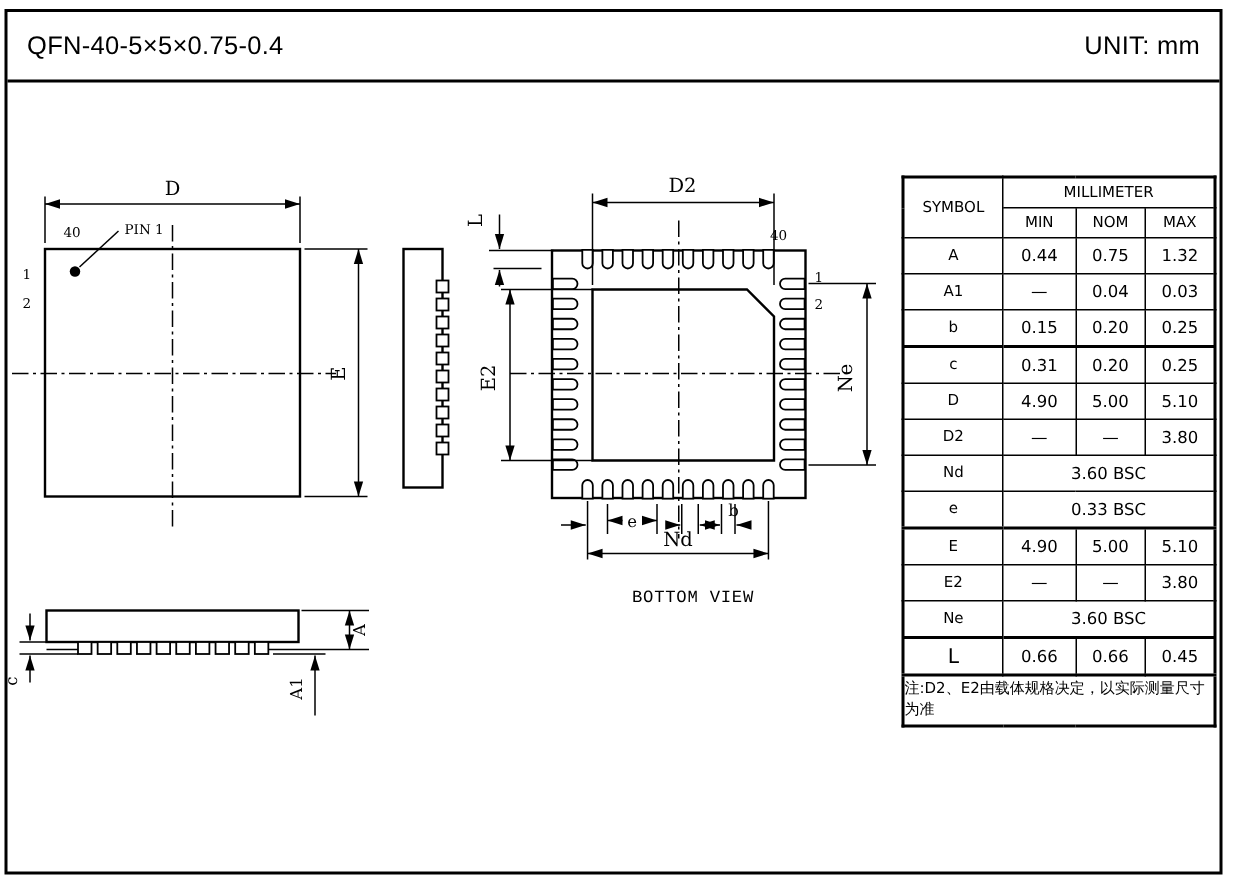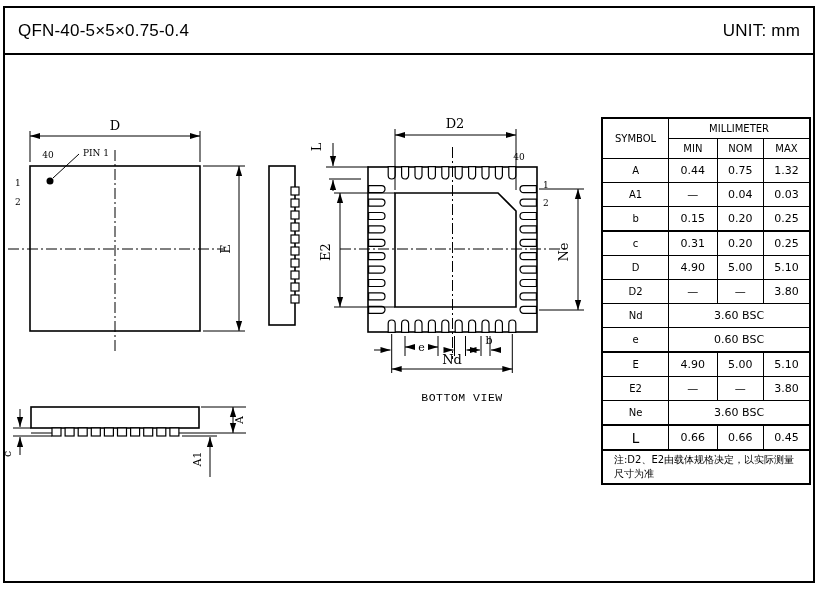--- a/index.html
+++ b/index.html
@@ -24,21 +24,21 @@
   .mono{font:11.5px "Liberation Mono",monospace;letter-spacing:0.5px;}
   
   .dim-table{position:absolute;left:601px;top:117px;border-collapse:collapse;border:2px solid #000;
              background:#fff;table-layout:fixed;width:210px;}
   .dim-table td{border:1px solid #000;text-align:center;vertical-align:middle;
                 font:11px "DejaVu Sans",sans-serif;height:23px;padding:0;overflow:hidden;}
   .dim-table td.hd{height:19px;font-size:10px;}
   .dim-table td.sym{font-size:10px;}
   .dim-table td.lg{font-size:13.5px;}
   .dim-table tr.thick td{border-top:2px solid #000;}
-  .dim-table td.note{font-size:10px;text-align:left;padding:2px 11px;height:auto;line-height:1.4;}
+  .dim-table td.note{font-size:10px;text-align:left;padding:2px 0;height:auto;line-height:1.4;}
 </style>
 </head>
 <body>
 
 <div class="stage">
   <div class="frame">
     <div class="titlebar">
       <span class="t">QFN-40-5×5×0.75-0.4</span>
       <span class="t">UNIT: mm</span>
     </div>
@@ -277,21 +277,21 @@
       <td>—</td>
       <td>—</td>
       <td>3.80</td>
     </tr>
     <tr>
       <td class="sym">Nd</td>
       <td colspan="3">3.60 BSC</td>
     </tr>
     <tr>
       <td class="sym">e</td>
-      <td colspan="3">0.60 BSC</td>
+      <td colspan="3">0.33 BSC</td>
     </tr>
     <tr class="thick">
       <td class="sym">E</td>
       <td>4.90</td>
       <td>5.00</td>
       <td>5.10</td>
     </tr>
     <tr>
       <td class="sym">E2</td>
       <td>—</td>

